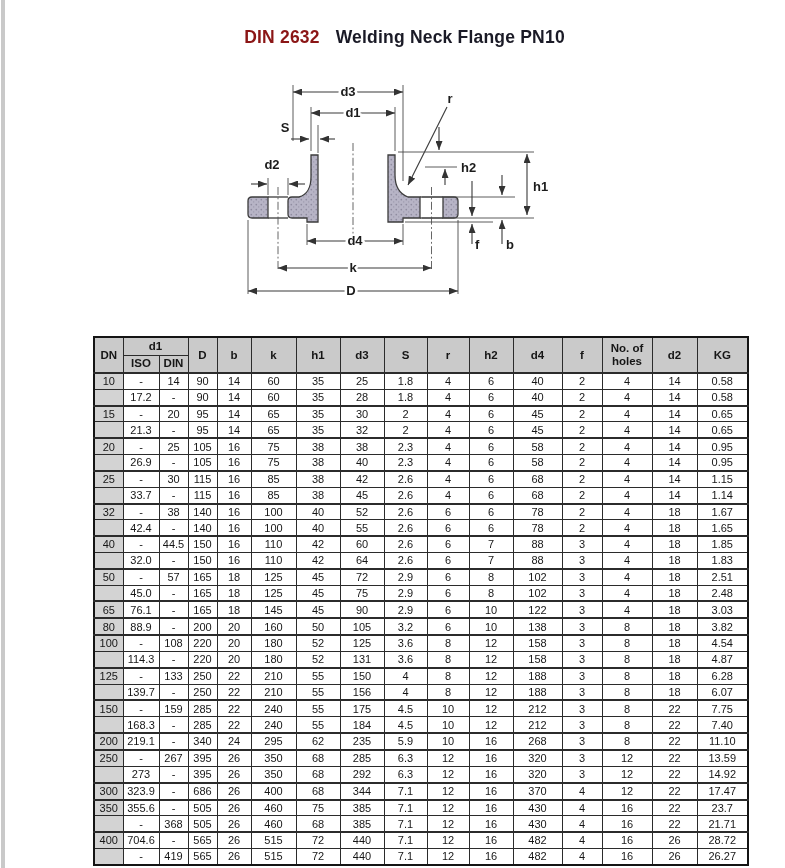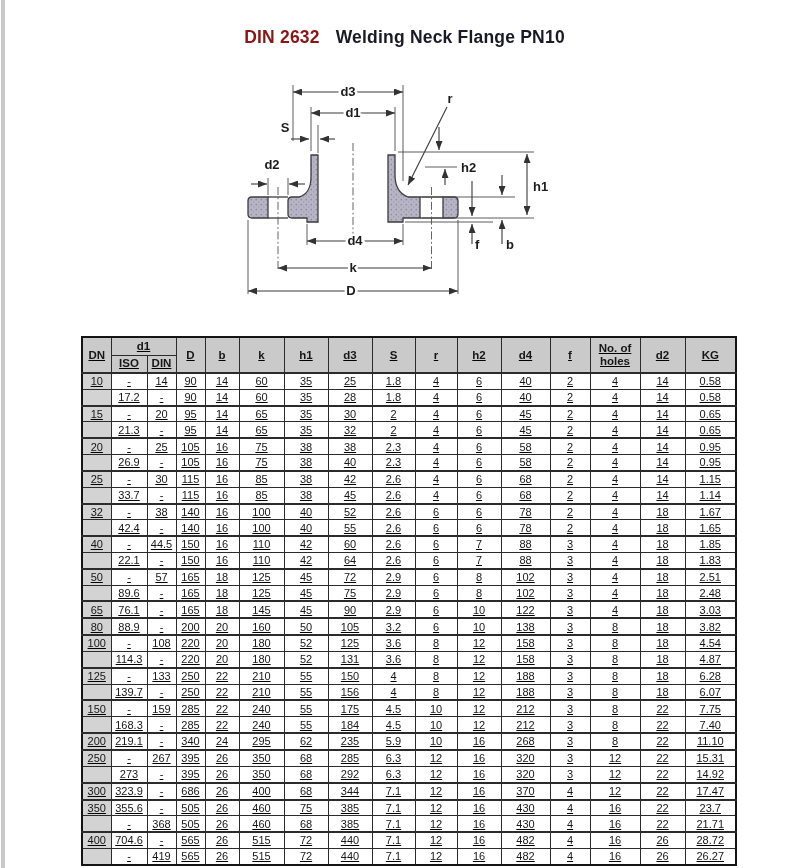--- a/index.html
+++ b/index.html
@@ -13,21 +13,21 @@
   .diagram{position:absolute;left:225px;top:63px;}
 
   .solid{fill:url(#stip);stroke:#3c3c3c;stroke-width:1.3;}
   .oline{stroke:#3c3c3c;stroke-width:1.3;fill:none;}
   .dim{stroke:#3a3a3a;stroke-width:1.1;fill:none;}
   .ext{stroke:#4a4a4a;stroke-width:0.9;fill:none;}
   .cl{stroke:#555;stroke-width:0.9;fill:none;stroke-dasharray:8 2.5 1.8 2.5;}
   .dlabel{font:bold 13px "Liberation Sans",sans-serif;fill:#1c1c1c;}
   .halo{paint-order:stroke;stroke:#fff;stroke-width:5px;stroke-linejoin:round;}
 
-  .tablewrap{position:absolute;left:81px;top:336px;text-decoration:underline;}
+  .tablewrap{position:absolute;left:93px;top:336px;}
   table{border-collapse:collapse;table-layout:fixed;width:654px;height:530px;
         font-size:11px;color:#161616;}
   th,td{border:1px solid #2b2b2b;text-align:center;vertical-align:middle;
         padding:0;line-height:1.12;overflow:hidden;}
   table{border:2px solid #141414;}
   thead{border-bottom:2px solid #141414;}
   th{background:#cacaca;font-size:11.5px;font-weight:bold;}
   thead tr{height:18px;}
   td.dn-col{background:#d3d3d3;}
   tr.group-start td{border-top-width:2px;}
@@ -370,21 +370,21 @@
             <td>6</td>
             <td>7</td>
             <td>88</td>
             <td>3</td>
             <td>4</td>
             <td>18</td>
             <td>1.85</td>
           </tr>
           <tr>
             <td class="dn-col"></td>
-            <td>22.1</td>
+            <td>32.0</td>
             <td>-</td>
             <td>150</td>
             <td>16</td>
             <td>110</td>
             <td>42</td>
             <td>64</td>
             <td>2.6</td>
             <td>6</td>
             <td>7</td>
             <td>88</td>
@@ -406,21 +406,21 @@
             <td>6</td>
             <td>8</td>
             <td>102</td>
             <td>3</td>
             <td>4</td>
             <td>18</td>
             <td>2.51</td>
           </tr>
           <tr>
             <td class="dn-col"></td>
-            <td>89.6</td>
+            <td>45.0</td>
             <td>-</td>
             <td>165</td>
             <td>18</td>
             <td>125</td>
             <td>45</td>
             <td>75</td>
             <td>2.9</td>
             <td>6</td>
             <td>8</td>
             <td>102</td>
@@ -600,21 +600,21 @@
             <td>350</td>
             <td>68</td>
             <td>285</td>
             <td>6.3</td>
             <td>12</td>
             <td>16</td>
             <td>320</td>
             <td>3</td>
             <td>12</td>
             <td>22</td>
-            <td>15.31</td>
+            <td>13.59</td>
           </tr>
           <tr>
             <td class="dn-col"></td>
             <td>273</td>
             <td>-</td>
             <td>395</td>
             <td>26</td>
             <td>350</td>
             <td>68</td>
             <td>292</td>

